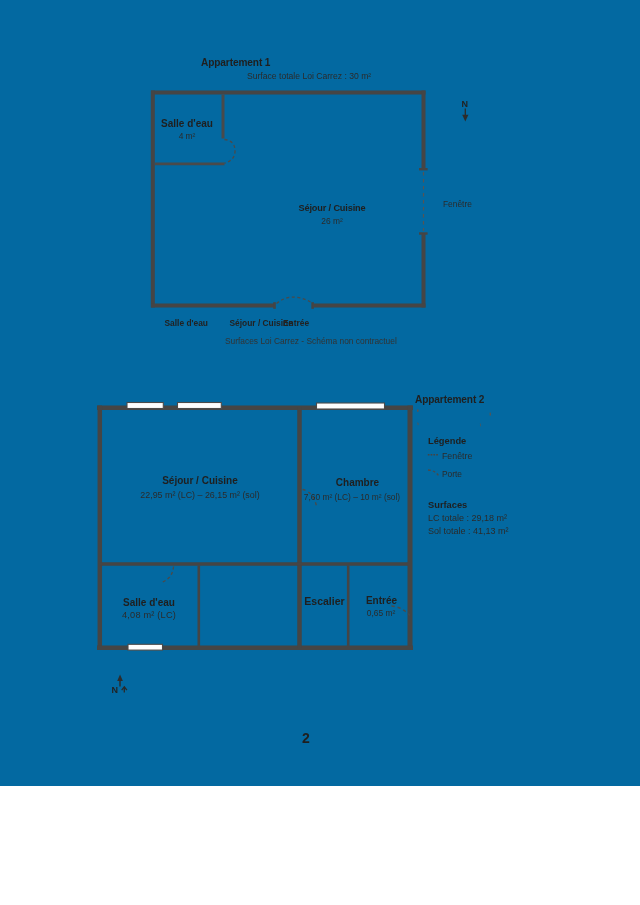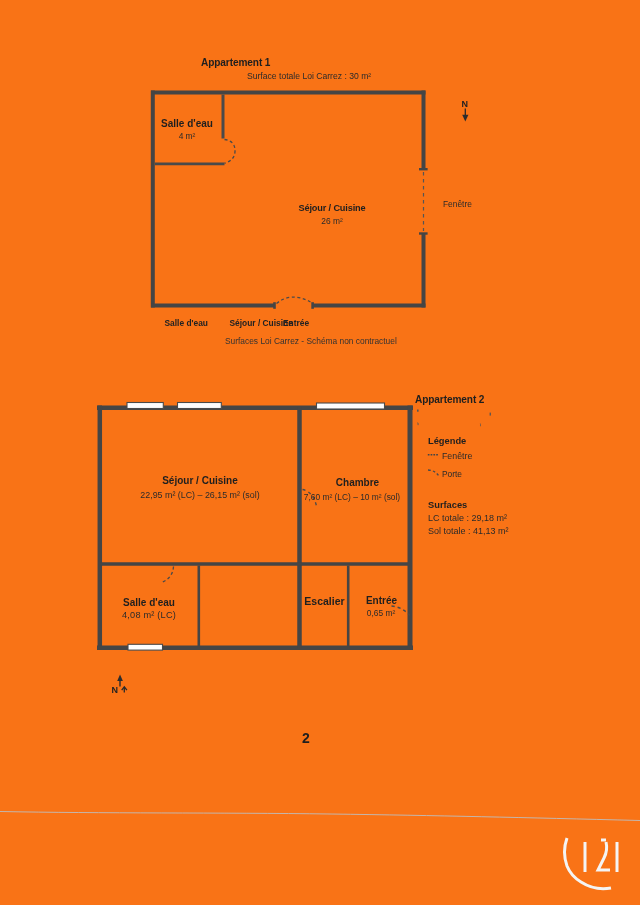--- a/index.html
+++ b/index.html
@@ -1,16 +1,16 @@
 <!DOCTYPE html>
 <html><head>
 <meta charset="utf-8">
 <style>
   html,body{margin:0;padding:0;background:#ffffff;}
-  .page{position:relative;width:640px;height:905px;background:#f97316;overflow:hidden;}
+  .page{position:relative;width:640px;height:786px;background:#0369a1;overflow:hidden;}
   svg{position:absolute;left:0;top:0;filter:blur(0.28px);}
   text{font-family:"Liberation Sans",sans-serif;}
 </style>
 </head>
 <body>
 <div class="page">
 <svg width="640" height="905" viewBox="0 0 640 905">
 
 <text x="201" y="66" font-size="10.1" font-weight="bold" fill="#1f1f1f" letter-spacing="-0.1">Appartement 1</text>
 

